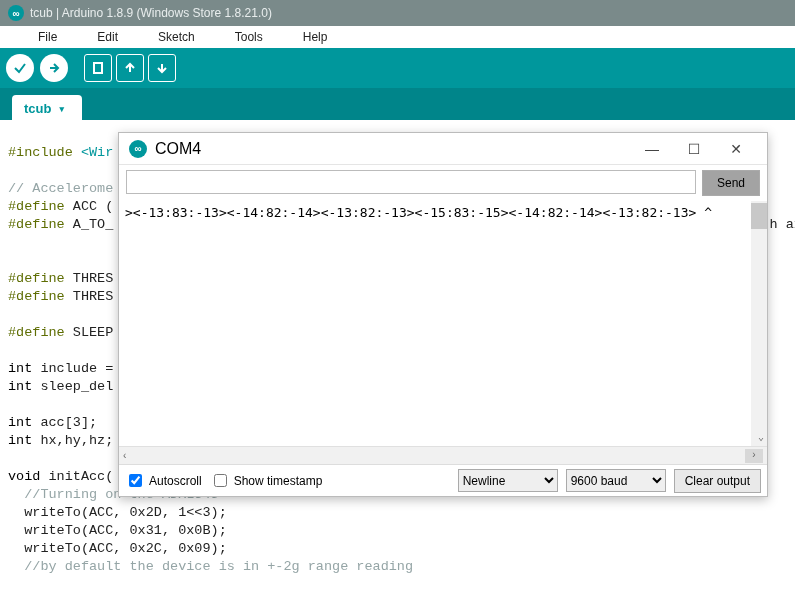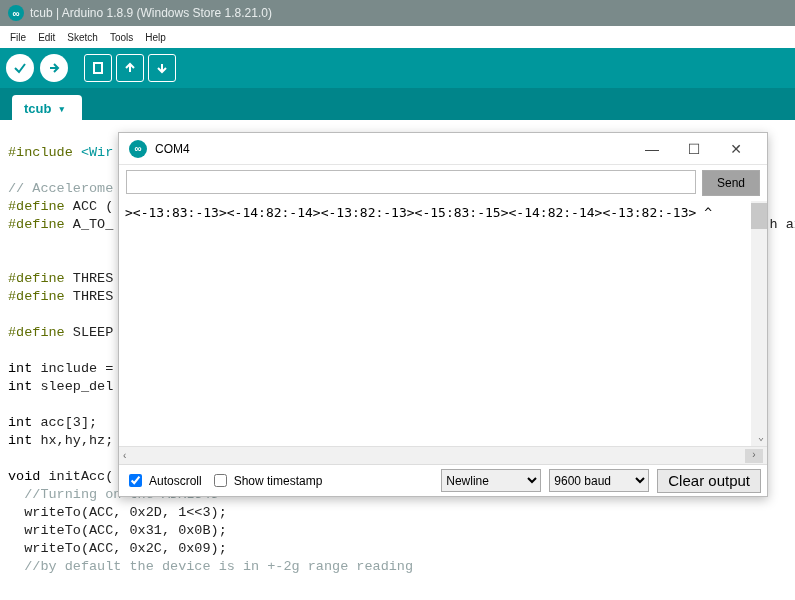--- a/index.html
+++ b/index.html
@@ -29,23 +29,24 @@
   }
   .menubar {
     background: #fff;
     height: 22px;
     display: flex; align-items: center;
     padding: 0 4px;
     border-bottom: 0;
   }
   .menubar span {
     padding: 2px 6px;
-    font-size: 10px;
+    font-size: 12px;
     color: #222;
     cursor: default;
+    margin-left: 28px;
   }
   .toolbar {
     background: #00979c;
     height: 40px;
     display: flex; align-items: center;
     padding: 0 6px;
   }
   .tool-btn {
     width: 28px; height: 28px;
     border-radius: 50%;
@@ -103,21 +104,21 @@
     padding: 0 10px;
     justify-content: flex-start;
     border-bottom: 1px solid #e5e5e5;
   }
   .sw-title .logo {
     width: 18px; height: 18px; background:#00979c;
     border-radius:50%; margin-right:8px;
     display:flex;align-items:center;justify-content:center;
     color:#fff;font-size:10px;font-weight:bold;
   }
-  .sw-title .name { font-size:12px; flex:1; }
+  .sw-title .name { font-size:16px; flex:1; }
   .sw-winbtn { width:42px; text-align:center; font-size:14px; color:#444; font-family: "Segoe UI Symbol", sans-serif;}
   .sw-sendrow {
     display:flex; padding:5px 7px; gap:6px;
   }
   .sw-sendrow input {
     flex:1; height:24px; border:1px solid #bbb; padding:0 4px;
   }
   .sw-sendrow button {
     height:26px; padding:0 14px;
     background:#a3a3a3; border:1px solid #aaa;
@@ -147,21 +148,21 @@
   }
   .sw-hscroll .larrow { position:absolute; left:4px; font-size:10px; color:#666;}
   .sw-hscroll .rarrow { position:absolute; right:4px; font-size:10px; color:#666; width:18px; height:14px; background:#d8d8d8; text-align:center;}
   .sw-footer {
     height:32px; border-top:1px solid #ddd;
     display:flex; align-items:center; padding:8px 6px; gap:8px;
   }
   .sw-footer label { display:flex; align-items:center; gap:4px; font-size:12px;}
   .sw-footer select { height:23px; font-size:12px; border:1px solid #aaa;}
   .sw-footer .spacer{flex:1;}
-  .sw-footer button { height:24px; padding:0 10px; background:#e9e9e9; border:1px solid #aaa; font-size:15px;}
+  .sw-footer button { height:24px; padding:0 10px; background:#e9e9e9; border:1px solid #aaa; font-size:12px;}
 
   svg { stroke: currentColor; fill:none; stroke-width:2; }
 </style>
 </head>
 <body>
 
 <div class="titlebar">
   <div class="title-logo">∞</div>
   <span>tcub | Arduino 1.8.9 (Windows Store 1.8.21.0)</span>
 </div>

